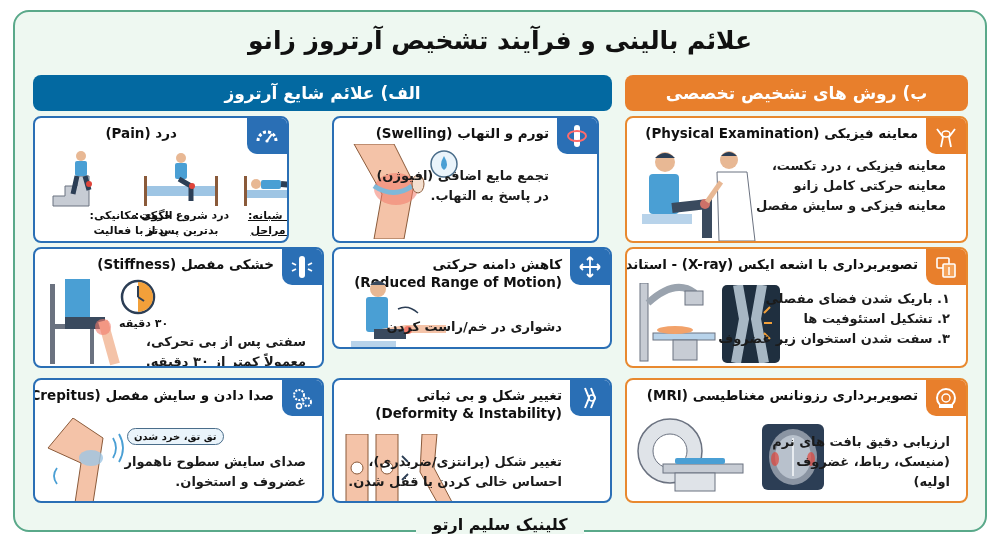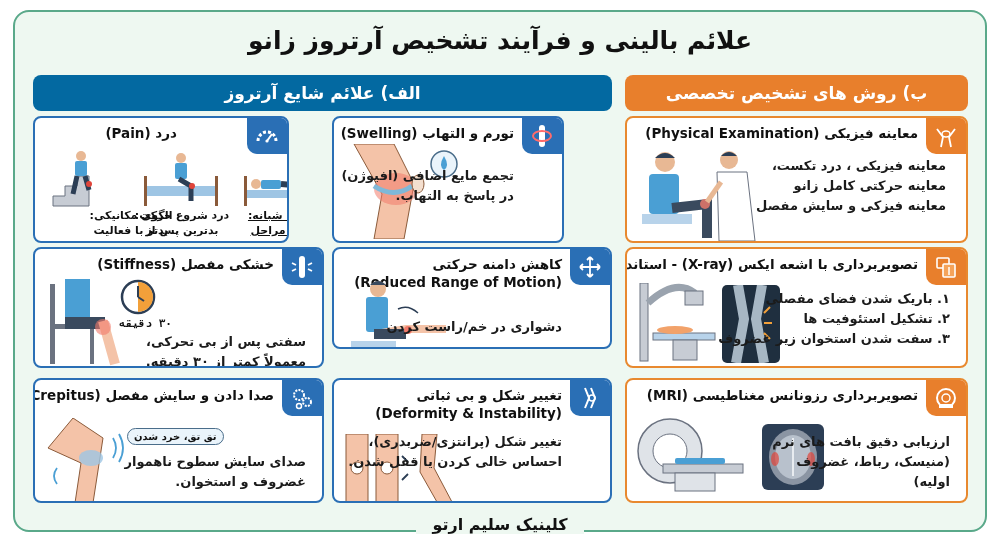--- a/index.html
+++ b/index.html
@@ -117,21 +117,21 @@
   <div class="pain-cap" style="left:92px;top:91px;width:110px;">
     <div>درد شروع حرکت:</div>
     <div>بدترین پس از استراحت</div>
   </div>
   <div class="pain-cap" style="left:196px;top:91px;text-decoration:underline;">
     <div>درد شبانه:</div>
     <div>در مراحل پیشرفته</div>
   </div>
 </div>
 
-<div class="card blue" style="left:332px;top:116px;width:232px;height:127px;">
+<div class="card blue" style="left:332px;top:116px;width:267px;height:127px;">
   <div class="corner">
     <svg viewBox="0 0 26 26">
         <rect x="10" y="2" width="6" height="22" rx="3" fill="#fff"></rect>
         <ellipse cx="13" cy="13" rx="9" ry="5" fill="none" stroke="#ff6b6b" stroke-width="2"></ellipse>
       </svg>
   </div>
   <div class="card-title">
     <span>تورم و التهاب</span>
     <span class="en">(Swelling)</span>
   </div>
@@ -168,21 +168,21 @@
     <rect x="20" y="38" width="40" height="12" fill="#3a4a5e"></rect>
     <path d="M58 42 L70 85" stroke="#f4c3a8" stroke-width="10"></path>
     <circle cx="58" cy="48" r="8" fill="#f27a6a" opacity="0.6"></circle>
   </svg>
   <svg class="illus" style="left:85px;top:30px;" width="36" height="36" viewBox="0 0 36 36">
     <circle cx="18" cy="18" r="16" fill="#fff" stroke="#2c3e55" stroke-width="2.5"></circle>
     <path d="M18 18 L18 3 A15 15 0 0 1 18 33 Z" fill="#f2a03a"></path>
     <line x1="18" y1="18" x2="18" y2="7" stroke="#2c3e55" stroke-width="2"></line>
       <line x1="18" y1="18" x2="24" y2="22" stroke="#2c3e55" stroke-width="2"></line>
   </svg>
-  <div class="clock-label" style="left:84px;top:68px;font-family:Liberation Mono, monospace;">۳۰ دقیقه</div>
+  <div class="clock-label" style="left:84px;top:68px;">۳۰ دقیقه</div>
   <div class="card-body" style="right:16px;top:55px;margin-top:28px;">
     <div>سفتی پس از بی تحرکی،</div>
     <div>معمولاً کمتر از ۳۰ دقیقه.</div>
   </div>
 </div>
 
 <div class="card blue" style="left:332px;top:247px;width:280px;height:102px;">
   <div class="corner">
     <svg viewBox="0 0 26 26">
         <path d="M13 3 L13 23 M3 13 L23 13 M13 3 L10 6 M13 3 L16 6 M13 23 L10 20 M13 23 L16 20 M3 13 L6 10 M3 13 L6 16 M23 13 L20 10 M23 13 L20 16" stroke="#fff" stroke-width="1.8" fill="none"></path>
@@ -244,21 +244,21 @@
     <div class="en">(Deformity &amp; Instability)</div>
   </div>
   <svg class="illus" style="left:8px;top:54px;" width="115" height="68" viewBox="0 0 115 68">
     <rect x="4" y="0" width="22" height="68" fill="#f4c3a8" stroke="#8a5a3a"></rect>
       <rect x="34" y="0" width="22" height="68" fill="#f4c3a8" stroke="#8a5a3a"></rect>
     <circle cx="15" cy="34" r="6" fill="#fff" stroke="#8a5a3a"></circle>
       <circle cx="45" cy="34" r="6" fill="#fff" stroke="#8a5a3a"></circle>
     <path d="M80 0 L95 0 L92 34 L110 68 L95 68 L78 38 Z" fill="#f4c3a8" stroke="#8a5a3a"></path>
     <path d="M66 28 L60 22 M66 40 L60 46" stroke="#2c3e55" stroke-width="1.8"></path>
   </svg>
-  <div class="card-body" style="right:48px;top:52px;">
+  <div class="card-body" style="right:48px;top:72px;">
     <div>تغییر شکل (پرانتزی/ضربدری)،</div>
     <div>احساس خالی کردن یا قفل شدن.</div>
   </div>
 </div>
 
 <div class="card orange" style="left:625px;top:116px;width:343px;height:127px;">
   <div class="corner">
     <svg viewBox="0 0 26 26">
         <path d="M4 6 L10 14 L8 24 M22 6 L16 14 L18 24" stroke="#fff" stroke-width="1.8" fill="none"></path>
         <ellipse cx="13" cy="11" rx="4" ry="3" fill="none" stroke="#fff" stroke-width="1.5"></ellipse>

